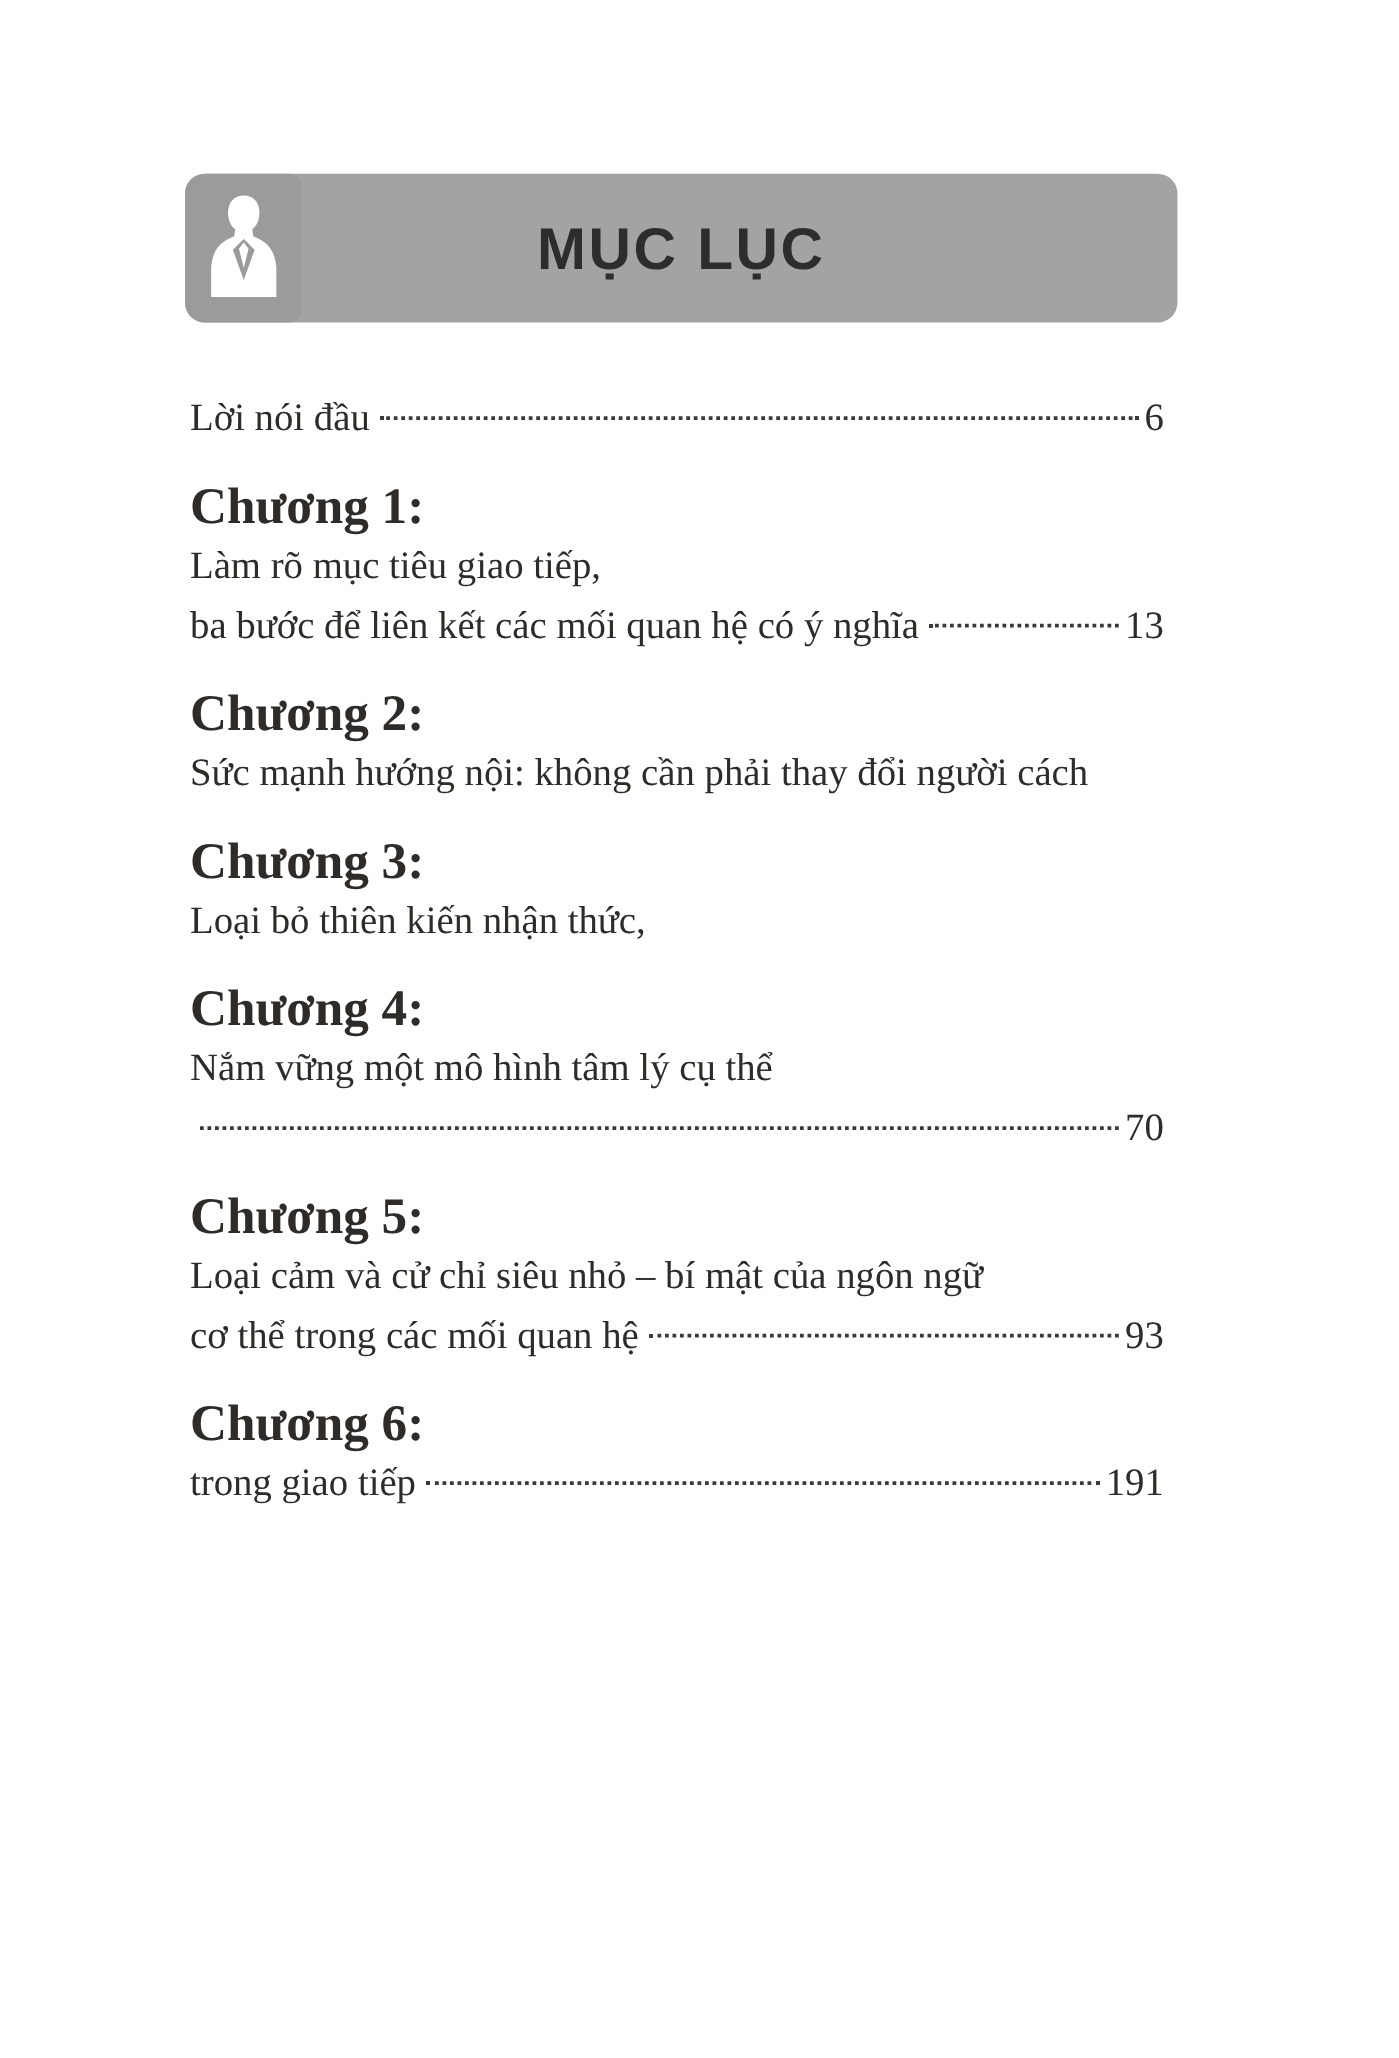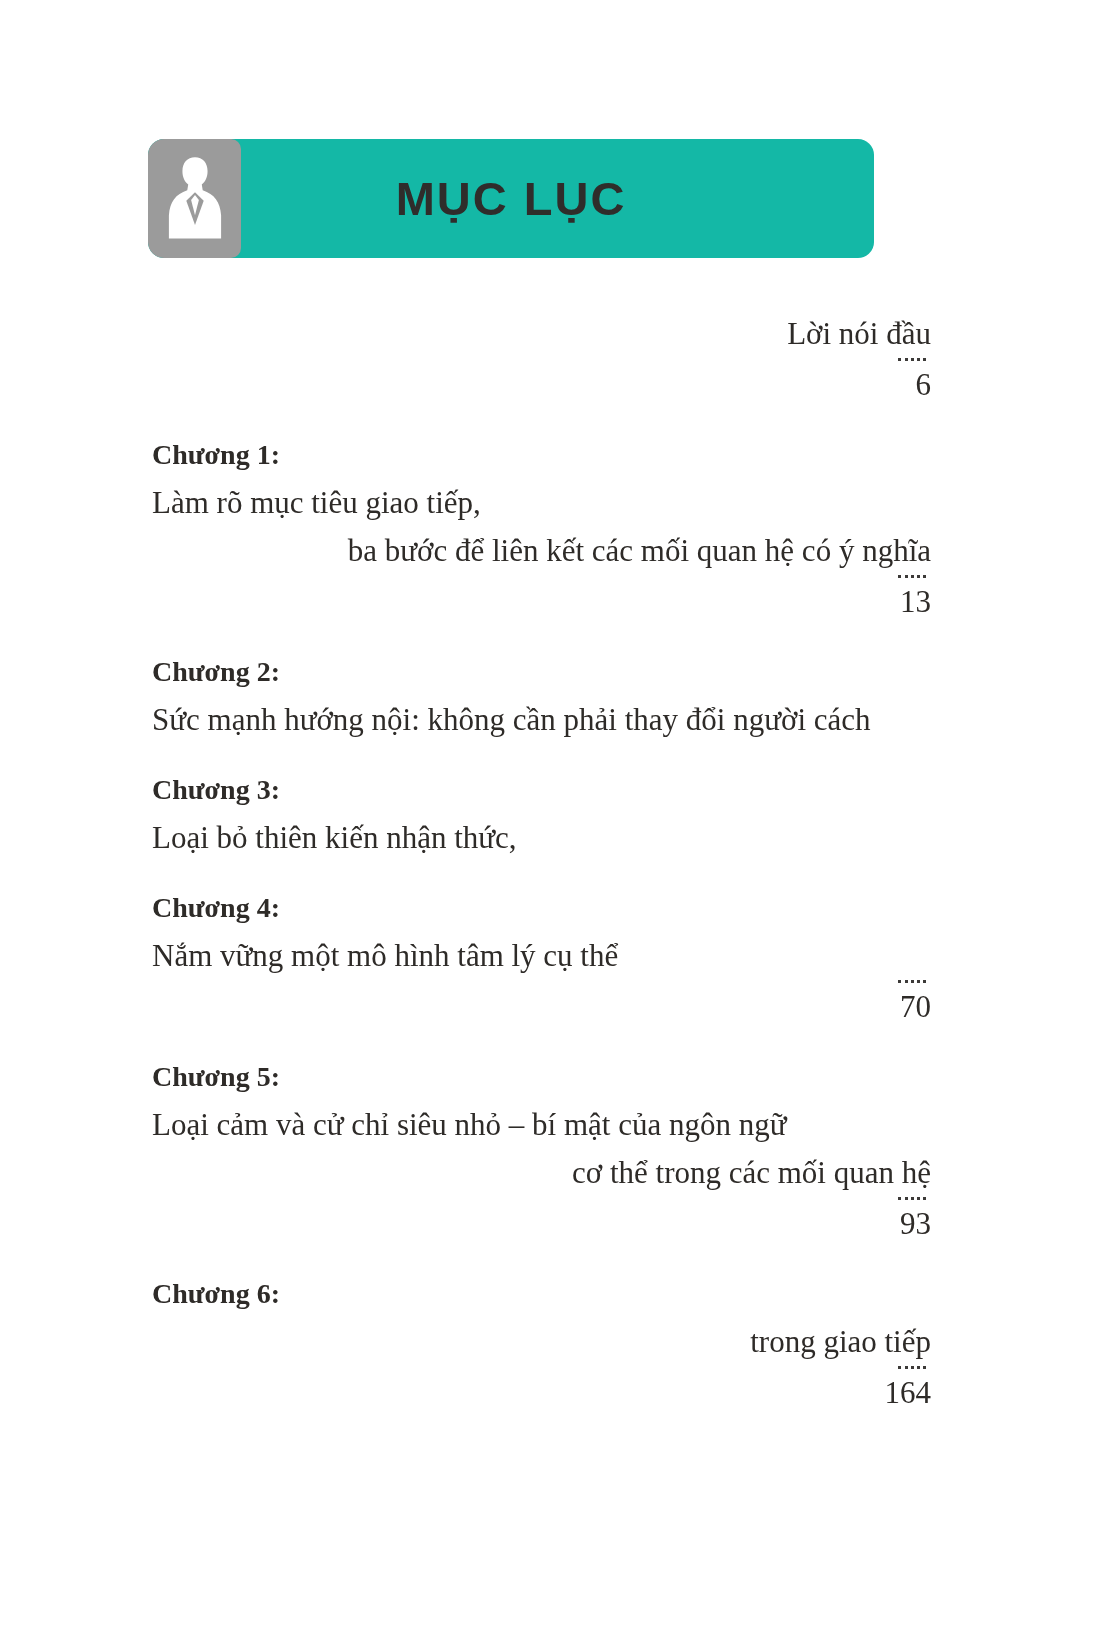--- a/index.html
+++ b/index.html
@@ -11,22 +11,22 @@
   }
   .page {
     position: relative;
     width: 1119px; height: 1646px;
     background: #ffffff;
     overflow: hidden;
   }
   .banner {
     position: absolute;
     left: 148px; top: 139px;
-    width: 726px; height: 119px;
-    background: #14b8a6;
+    width: 794px; height: 119px;
+    background: #a3a3a3;
     border-radius: 16px;
   }
   .banner-title {
     position: absolute; left: 0; top: 0;
     width: 100%; height: 100%;
     display: flex; align-items: center; justify-content: center;
     font-family: "Liberation Sans", sans-serif;
     font-weight: bold;
     font-size: 47px;
     letter-spacing: 2px;
@@ -40,28 +40,28 @@
     display: flex; align-items: center; justify-content: center;
   }
   .toc {
     position: absolute;
     left: 152px; top: 310px;
     width: 779px;
   }
   .toc-entry { margin-bottom: 22px; }
   .chapter-heading {
     font-weight: bold;
-    font-size: 28px;
+    font-size: 41px;
     line-height: 48px;
   }
   .toc-line {
     font-size: 31px;
     line-height: 48px;
   }
-  .leader-line { display: flex; align-items: flex-end; flex-direction: column; }
+  .leader-line { display: flex; align-items: center; }
   .line-text { flex: none; }
   .dots {
     flex: 1 1 auto;
     min-width: 28px;
     border-bottom: 3px dotted #3c3a38;
     margin: 0 5px 0 8px;
   }
   .page-num { flex: none; }
 </style>
 </head>
@@ -129,18 +129,18 @@
         <span class="dots"></span>
         <span class="page-num">93</span>
       </p>
     </section>
 
     <section class="toc-entry">
       <p class="chapter-heading">Chương 6:</p>
       <p class="toc-line leader-line">
         <span class="line-text">trong giao tiếp</span>
         <span class="dots"></span>
-        <span class="page-num">164</span>
+        <span class="page-num">191</span>
       </p>
     </section>
 
   </div>
 </div>
 
 </body></html>

